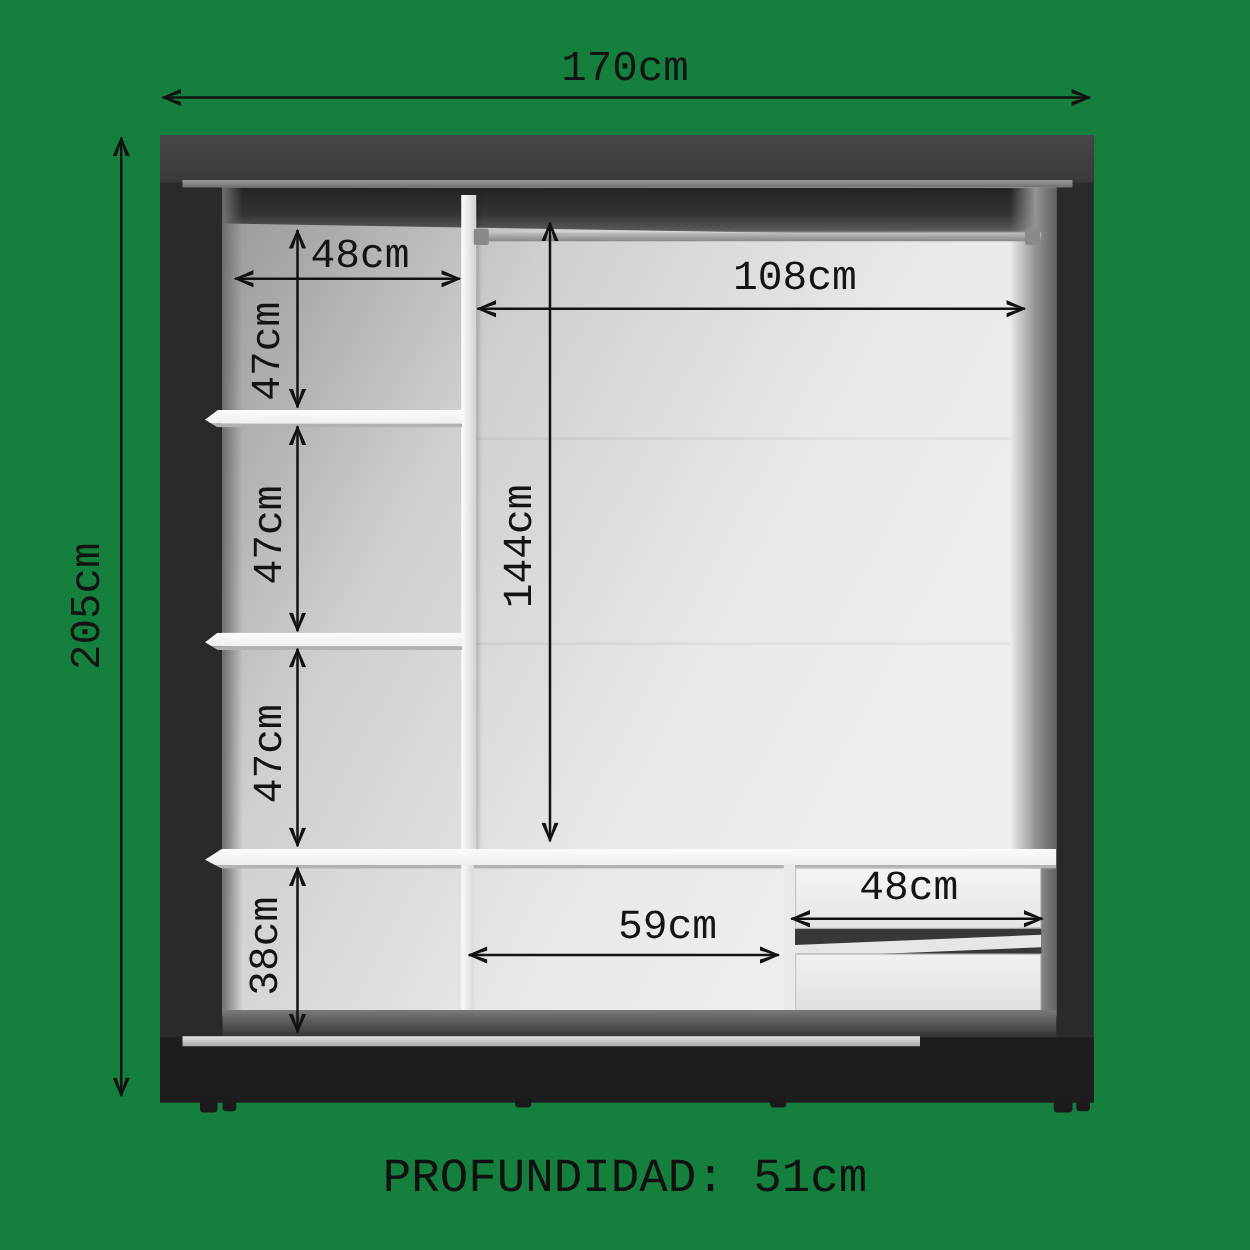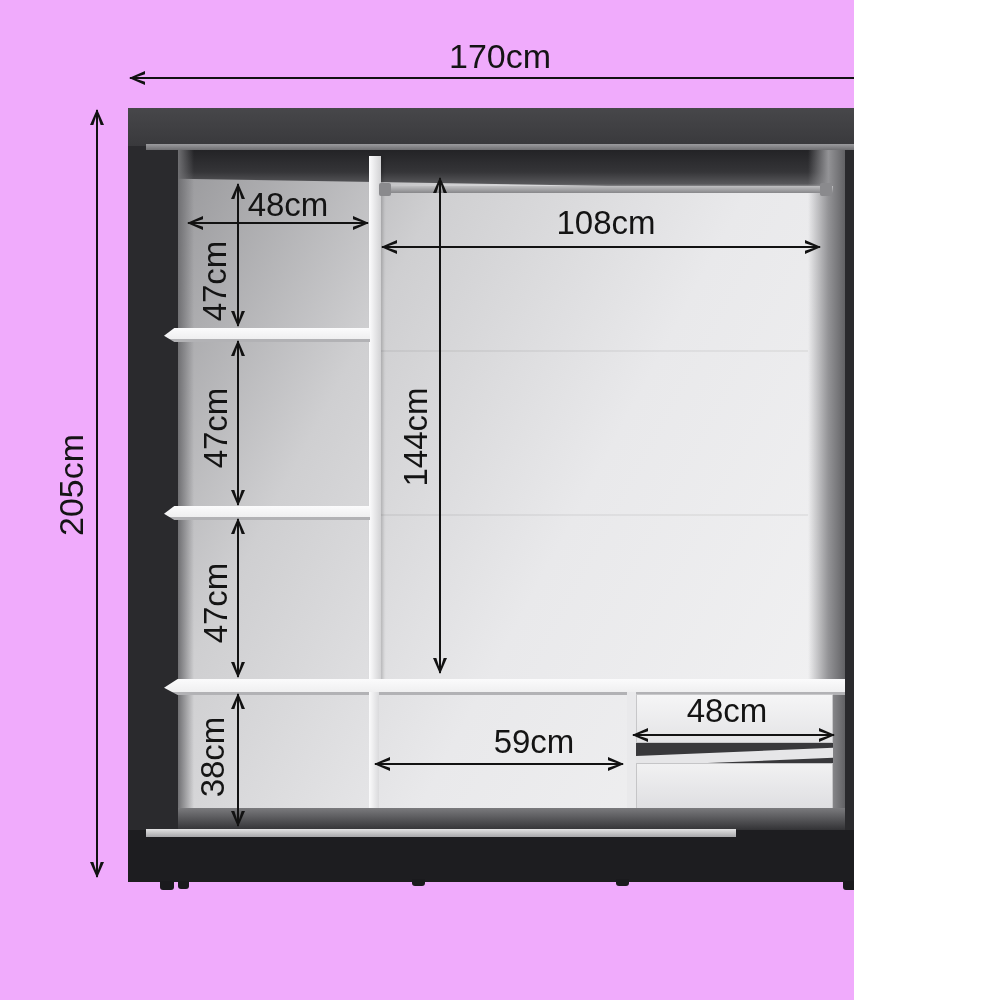--- a/index.html
+++ b/index.html
@@ -1,18 +1,18 @@
 <!DOCTYPE html>
 <html><head>
 <meta charset="utf-8">
 <style>
   html,body{margin:0;padding:0;background:#ffffff;}
   .scene{
-    position:relative;width:854px;height:1000px;background:#f0abfc;overflow:hidden;
-    font-family:Liberation Sans, sans-serif;color:#141414;
+    position:relative;width:1000px;height:1000px;background:#15803d;overflow:hidden;
+    font-family:Liberation Mono, monospace;color:#141414;
   }
   .abs{position:absolute;}
 
   
   .arrow-h{position:absolute;height:2px;background:#121212;}
   .arrow-h::before,.arrow-h::after{content:"";position:absolute;top:50%;width:16px;height:14px;background:#121212;transform:translateY(-50%);}
   .arrow-h::before{left:-1px;clip-path:polygon(0 50%,100% 0,100% 24%,28% 50%,100% 76%,100% 100%);}
   .arrow-h::after{right:-1px;clip-path:polygon(100% 50%,0 0,0 24%,72% 50%,0 76%,0 100%);}
   .arrow-v{position:absolute;width:2px;background:#121212;}
   .arrow-v::before,.arrow-v::after{content:"";position:absolute;left:50%;width:14px;height:16px;background:#121212;transform:translateX(-50%);}
@@ -116,26 +116,27 @@
 
   <span class="dim-label rot" style="left:216px;top:428px;">47cm</span>
   <div class="arrow-v" style="left:237px;top:341px;height:164px;"></div>
 
   <span class="dim-label rot" style="left:216px;top:603px;">47cm</span>
   <div class="arrow-v" style="left:237px;top:519px;height:158px;"></div>
 
   <span class="dim-label rot" style="left:213px;top:757px;">38cm</span>
   <div class="arrow-v" style="left:237px;top:694px;height:132px;"></div>
 
-  <span class="dim-label" style="left:606px;top:223px;">108cm</span>
+  <span class="dim-label" style="left:636px;top:223px;">108cm</span>
   <div class="arrow-h" style="left:382px;top:246px;width:438px;"></div>
 
   <span class="dim-label rot" style="left:416px;top:437px;">144cm</span>
   <div class="arrow-v" style="left:439px;top:178px;height:495px;"></div>
 
   <span class="dim-label" style="left:534px;top:742px;">59cm</span>
   <div class="arrow-h" style="left:375px;top:763px;width:248px;"></div>
 
   <span class="dim-label" style="left:727px;top:711px;">48cm</span>
   <div class="arrow-h" style="left:633px;top:734px;width:201px;"></div>
 
+  <div class="footer-text">PROFUNDIDAD: 51cm</div>
 
 </div>
 
 </body></html>

